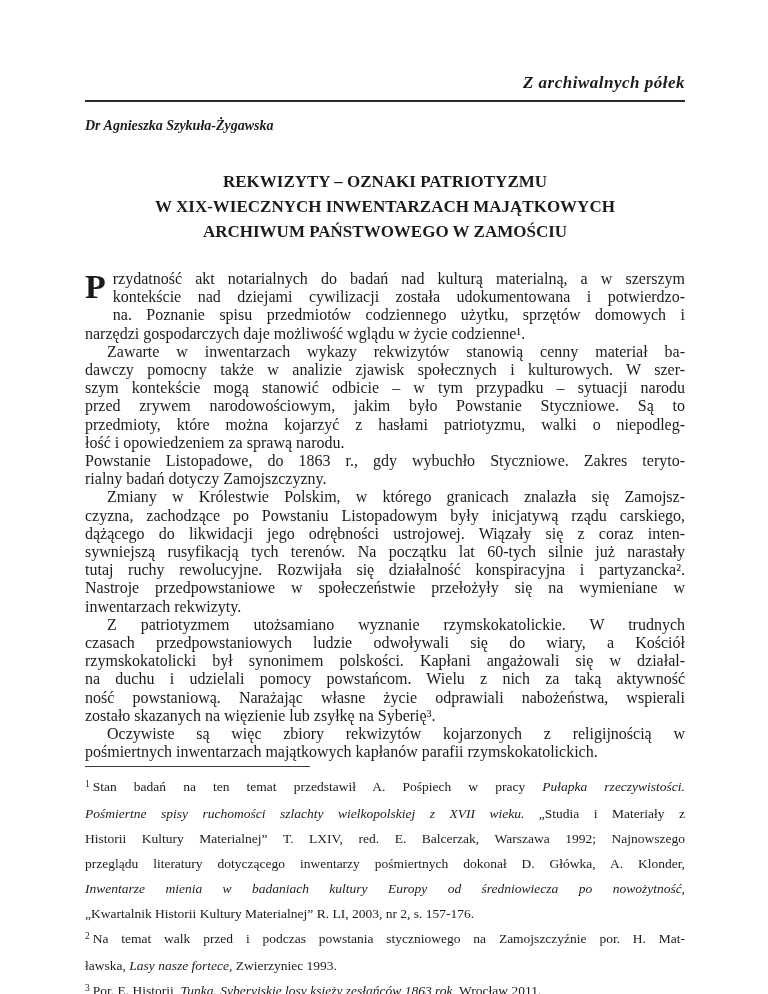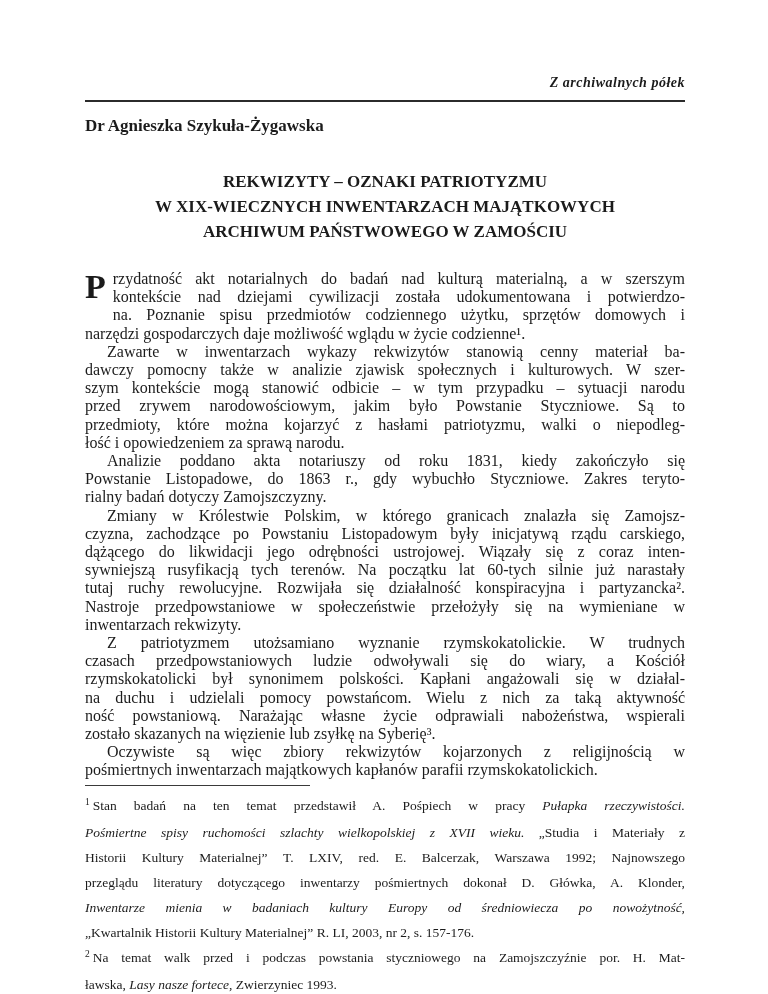--- a/index.html
+++ b/index.html
@@ -12,30 +12,31 @@
     box-sizing: border-box;
     padding: 72px 83px 0 85px;
     font-family: "Liberation Serif", "DejaVu Serif", serif;
     color: #1b1b1b;
     overflow: hidden;
   }
   .masthead {
     text-align: right;
     font-weight: bold;
     font-style: italic;
-    font-size: 14px;
+    font-size: 17px;
     line-height: 22px;
     padding-bottom: 6px;
     border-bottom: 2px solid #2b2b2b;
     letter-spacing: 0.5px;
   }
   .author {
     margin-top: 13px;
     font-weight: bold;
-    font-size: 17px;
+    font-style: italic;
+    font-size: 14px;
     line-height: 21px;
   }
   .title {
     margin-top: 33px;
     text-align: center;
     font-weight: bold;
     font-size: 17px;
     line-height: 25px;
   }
   .body-text {
@@ -102,21 +103,20 @@
       </div>
       <div class="para">
         <div class="line indent">Zawarte w inwentarzach wykazy rekwizytów stanowią cenny materiał ba-</div>
         <div class="line">dawczy pomocny także w analizie zjawisk społecznych i kulturowych. W szer-</div>
         <div class="line">szym kontekście mogą stanowić odbicie – w tym przypadku – sytuacji narodu</div>
         <div class="line">przed zrywem narodowościowym, jakim było Powstanie Styczniowe. Są to</div>
         <div class="line">przedmioty, które można kojarzyć z hasłami patriotyzmu, walki o niepodleg-</div>
         <div class="line last">łość i opowiedzeniem za sprawą narodu.</div>
       </div>
       <div class="para">
-        <div class="line indent">Analizie poddano akta notariuszy od roku 1831, kiedy zakończyło się</div>
         <div class="line">Powstanie Listopadowe, do 1863 r., gdy wybuchło Styczniowe. Zakres teryto-</div>
         <div class="line last">rialny badań dotyczy Zamojszczyzny.</div>
       </div>
       <div class="para">
         <div class="line indent">Zmiany w Królestwie Polskim, w którego granicach znalazła się Zamojsz-</div>
         <div class="line">czyzna, zachodzące po Powstaniu Listopadowym były inicjatywą rządu carskiego,</div>
         <div class="line">dążącego do likwidacji jego odrębności ustrojowej. Wiązały się z coraz inten-</div>
         <div class="line">sywniejszą rusyfikacją tych terenów. Na początku lat 60-tych silnie już narastały</div>
         <div class="line">tutaj ruchy rewolucyjne. Rozwijała się działalność konspiracyjna i partyzancka².</div>
         <div class="line">Nastroje przedpowstaniowe w społeczeństwie przełożyły się na wymieniane w</div>

